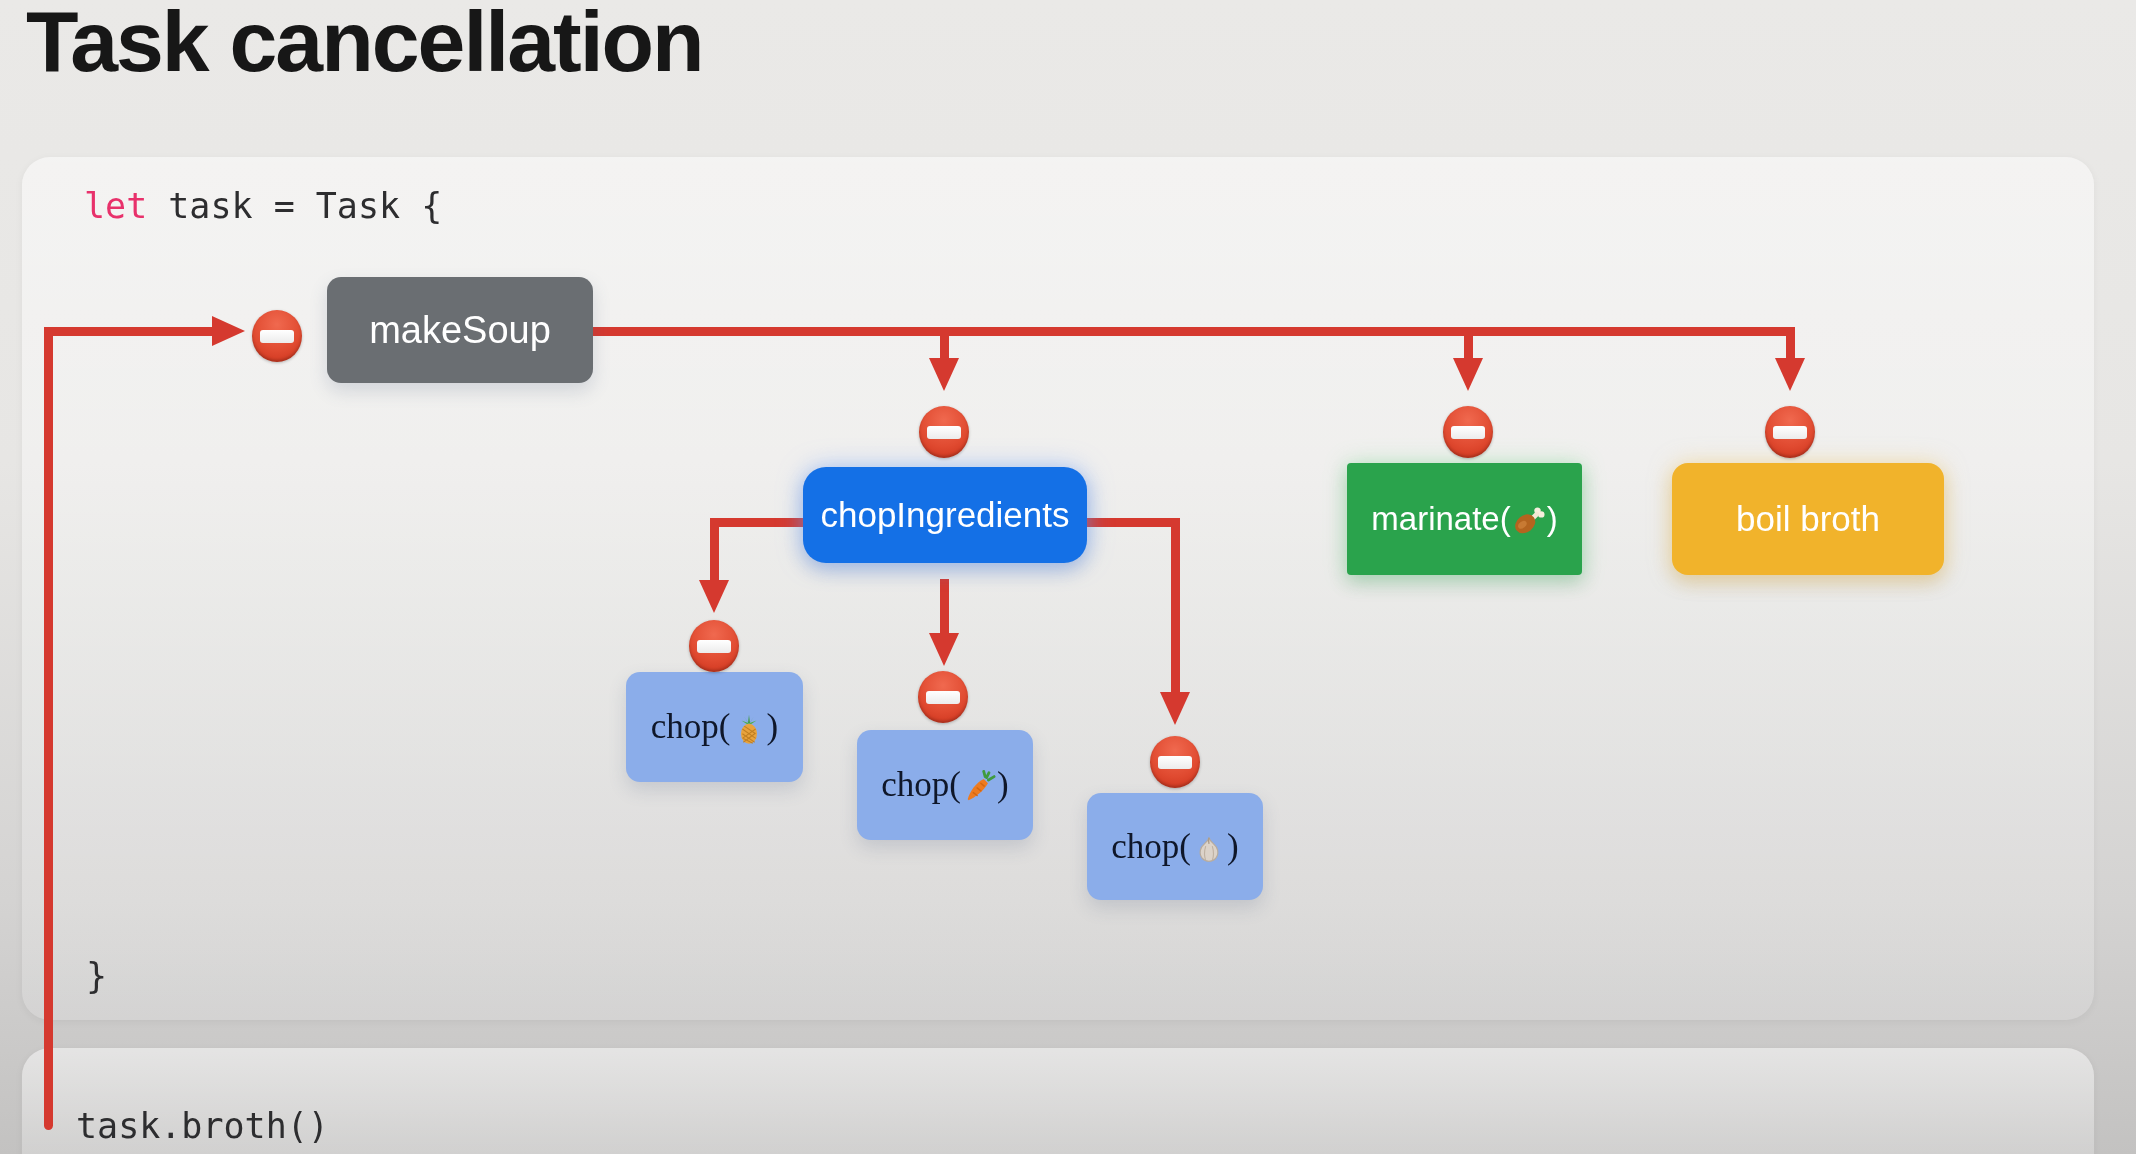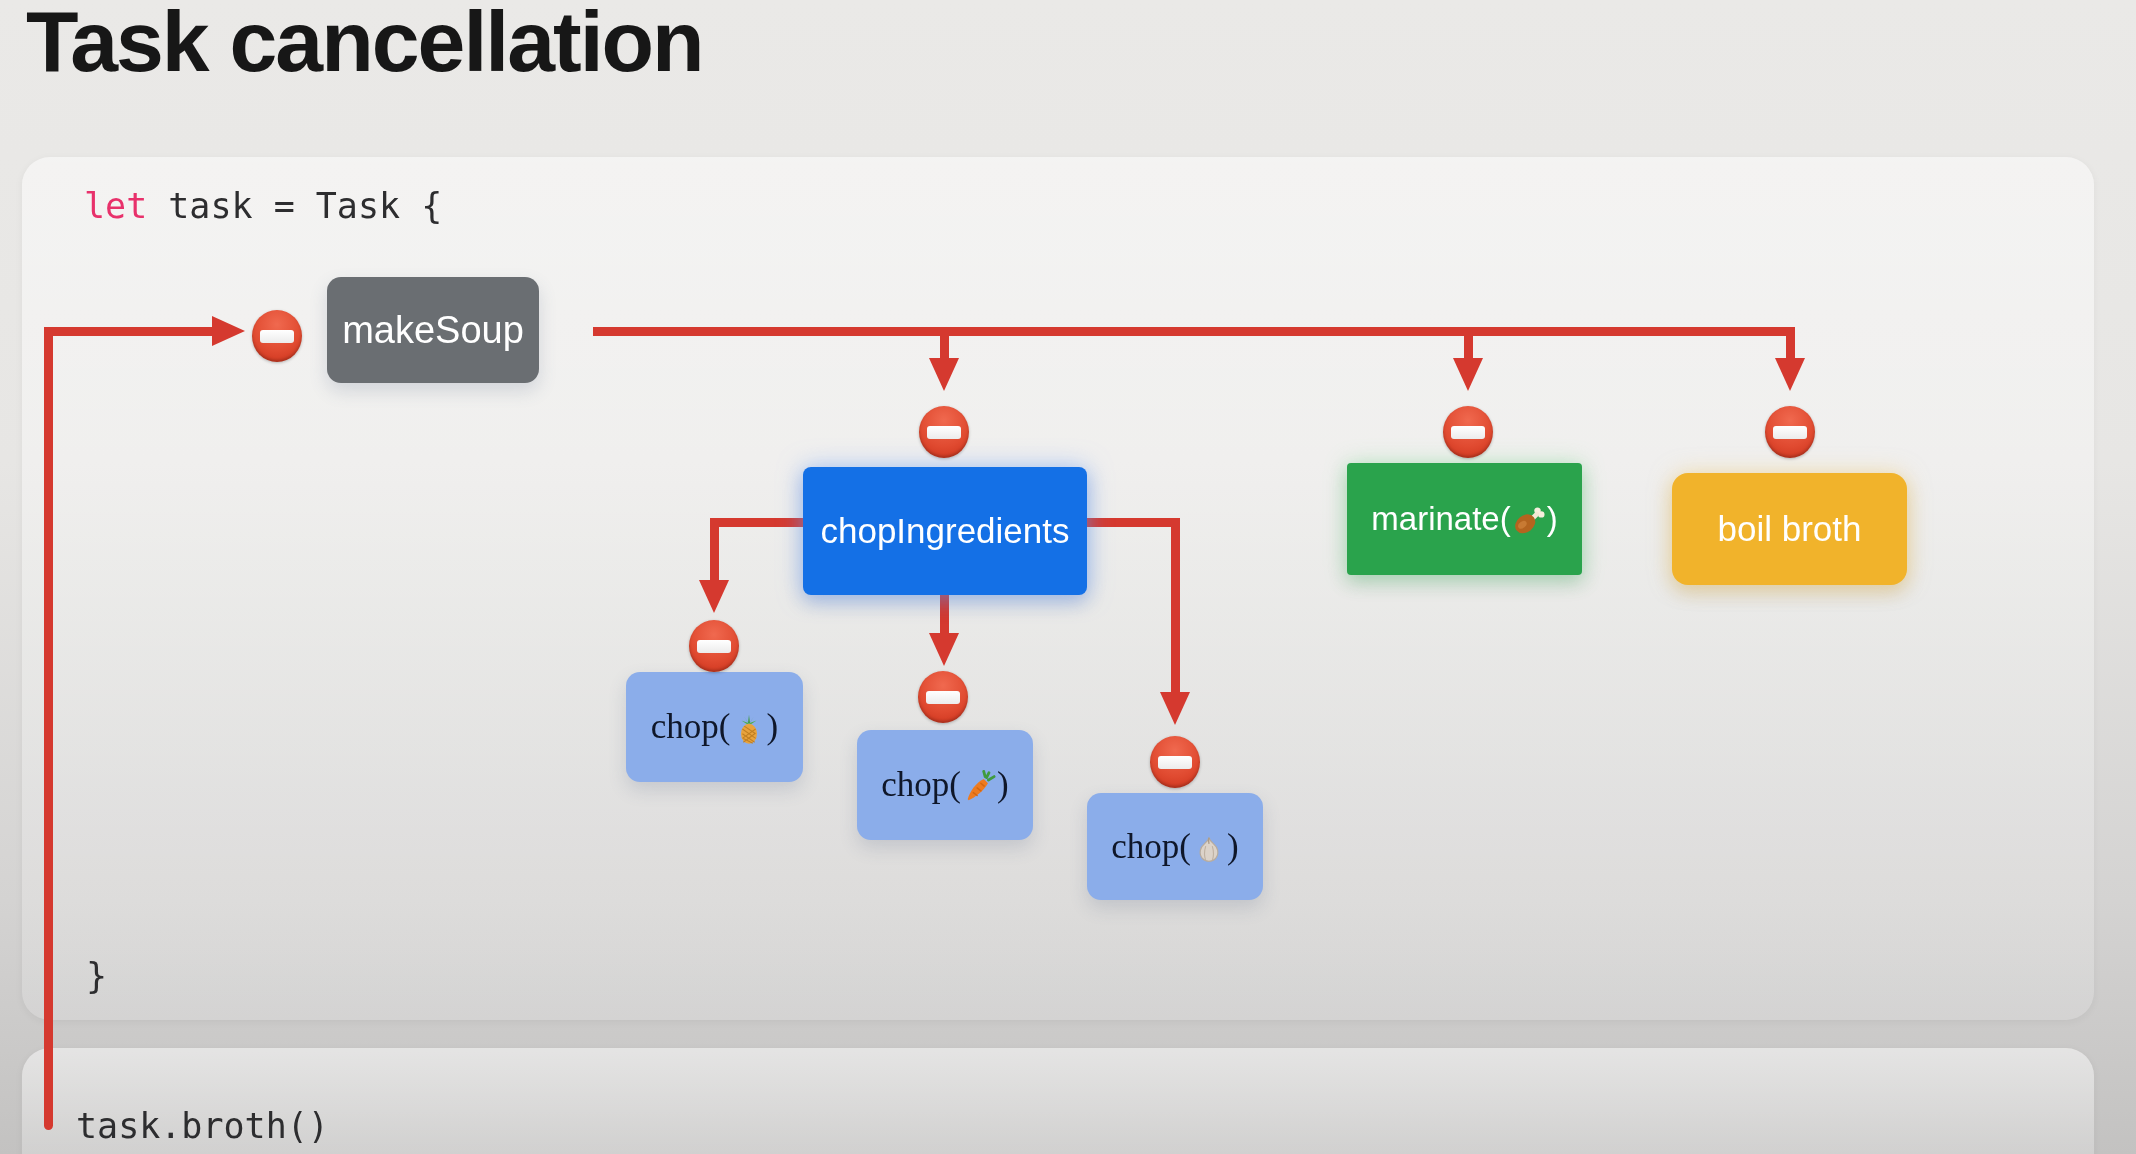--- a/index.html
+++ b/index.html
@@ -85,39 +85,39 @@
   <div class="ah-down" style="left:1160px;top:692px;"></div>
 
   <div class="noentry" style="left:252px;top:310px;"></div>
   <div class="noentry" style="left:919px;top:406px;"></div>
   <div class="noentry" style="left:1443px;top:406px;"></div>
   <div class="noentry" style="left:1765px;top:406px;"></div>
   <div class="noentry" style="left:689px;top:620px;"></div>
   <div class="noentry" style="left:918px;top:671px;"></div>
   <div class="noentry" style="left:1150px;top:736px;"></div>
 
-  <div class="node" style="left:327px;top:277px;width:212px;height:106px;background:#6a6e72;border-radius:14px;font-size:38px;">
+  <div class="node" style="left:327px;top:277px;width:266px;height:106px;background:#6a6e72;border-radius:14px;font-size:38px;">
     <span class="nlabel">makeSoup</span>
   </div>
 
-  <div class="node" style="left:803px;top:467px;width:284px;height:128px;background:#1470e6;border-radius:8px;font-size:35px;box-shadow:0 0 24px rgba(120,170,255,0.55),0 8px 18px rgba(40,80,160,0.25);">
+  <div class="node" style="left:803px;top:467px;width:284px;height:96px;background:#1470e6;border-radius:23px;font-size:35px;box-shadow:0 0 24px rgba(120,170,255,0.55),0 8px 18px rgba(40,80,160,0.25);">
     <span class="nlabel">chopIngredients</span>
   </div>
 
   <div class="node" style="left:1347px;top:463px;width:235px;height:112px;background:#2aa34c;border-radius:4px;font-size:33px;box-shadow:0 0 22px rgba(140,230,160,0.45),0 8px 18px rgba(30,110,60,0.25);">
     <span class="nlabel"><span>marinate(</span><svg class="emoji" viewBox="0 0 36 36">
           <circle cx="27" cy="7" r="3.4" fill="#f6eedd"></circle>
           <circle cx="31" cy="11" r="3.4" fill="#f6eedd"></circle>
           <rect x="21.5" y="7.5" width="5" height="11" rx="2.5" fill="#f3e8d4" transform="rotate(45 24 13)"></rect>
           <ellipse cx="14" cy="21" rx="11.5" ry="9" fill="#b4641f" transform="rotate(-38 14 21)"></ellipse>
           <ellipse cx="11" cy="22" rx="5" ry="3.4" fill="#c87a33" transform="rotate(-38 11 22)"></ellipse>
         </svg><span>)</span></span>
   </div>
 
-  <div class="node" style="left:1672px;top:463px;width:235px;height:112px;background:#f1b32b;border-radius:16px;font-size:35px;box-shadow:0 0 22px rgba(250,215,130,0.5),0 8px 18px rgba(160,110,20,0.25);margin-top:10px;">
+  <div class="node" style="left:1672px;top:463px;width:272px;height:112px;background:#f1b32b;border-radius:16px;font-size:35px;box-shadow:0 0 22px rgba(250,215,130,0.5),0 8px 18px rgba(160,110,20,0.25);">
     <span class="nlabel">boil broth</span>
   </div>
 
   <div class="node" style="left:626px;top:672px;width:177px;height:110px;background:#8badea;border-radius:14px;font-size:35px;">
     <span class="nlabel navy"><span>chop(</span><svg class="emoji" viewBox="0 0 36 36">
           <path d="M18 13 L13 5 L17 11 L18 3 L19 11 L23 5 Z" fill="#3f9b3f"></path>
           <path d="M18 12 L10 9 L16 13 M18 12 L26 9 L20 13" fill="#4fae4a"></path>
           <ellipse cx="18" cy="23" rx="8.5" ry="10.5" fill="#e8a33d"></ellipse>
           <path d="M11 18 L25 28 M11 23 L24 32 M12 28 L22 33 M25 18 L11 28 M24 23 L12 32 M13 15 L25 23" stroke="#c07f22" stroke-width="1.1" fill="none"></path>
         </svg><span>)</span></span>

